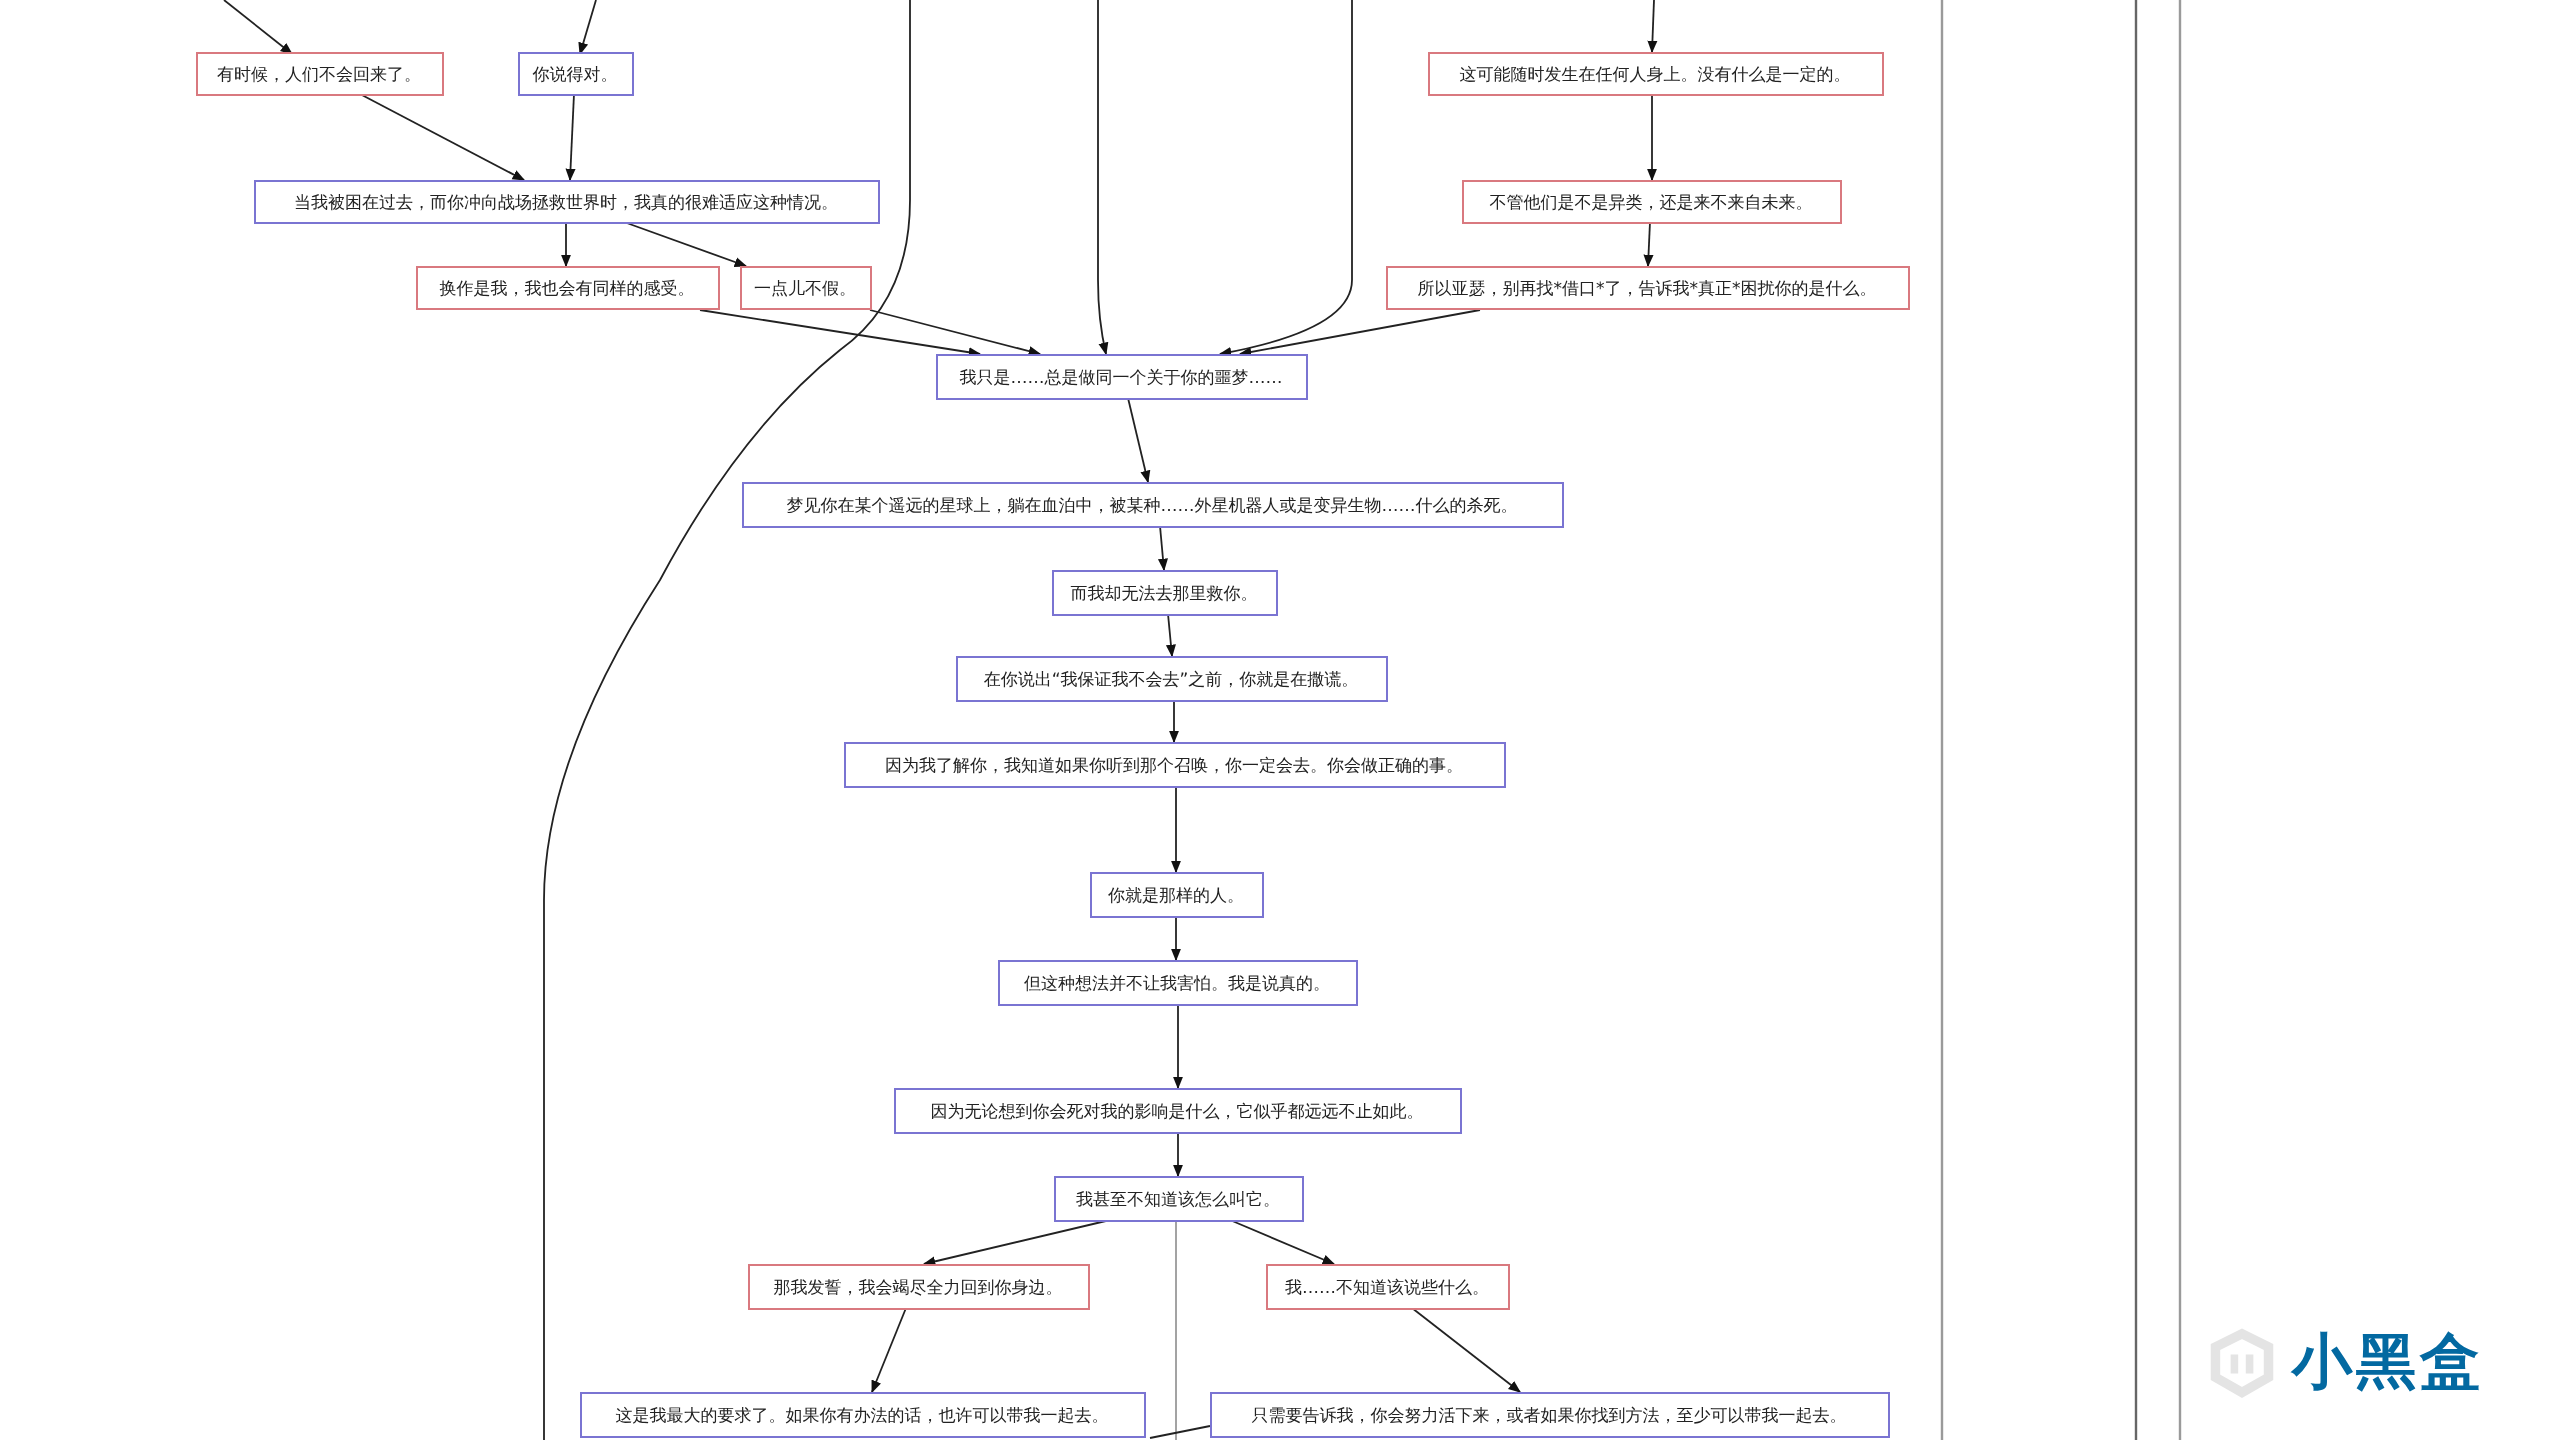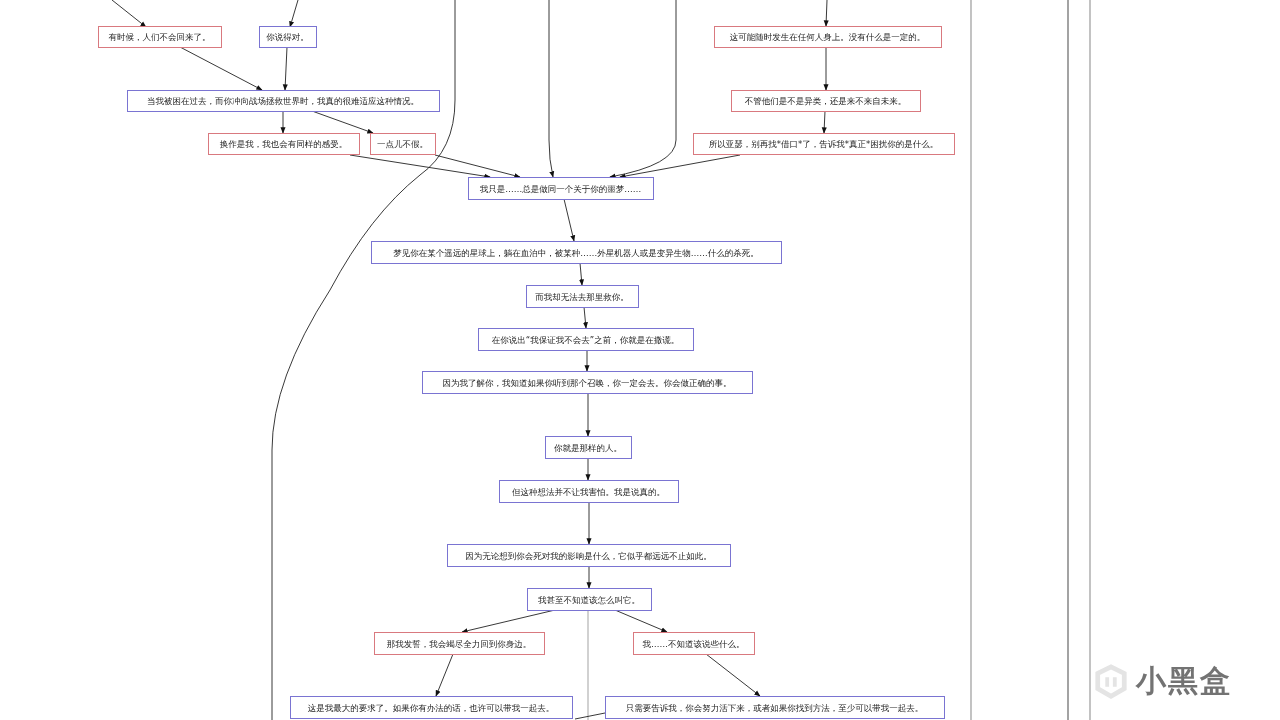--- a/index.html
+++ b/index.html
@@ -6,22 +6,22 @@
     body { width: 1280px; height: 720px; overflow: hidden; position: relative;
            font-family: "DejaVu Sans", "Liberation Sans", sans-serif; }
     #canvas { position: absolute; left: 0; top: 0; }
     .node-rect { fill: #ffffff; stroke-width: 1; }
     .node-rect.red { stroke: #d9797f; }
     .node-rect.blue { stroke: #7a74d2; }
     .node-text { font-size: 8.5px; fill: #222; dominant-baseline: middle; text-anchor: middle; }
     .edge { fill: none; stroke: #222; stroke-width: 0.9; }
     .vline { stroke: #9a9a9a; stroke-width: 1.2; }
     .vline.dark { stroke: #666; }
-    .watermark { position: absolute; right: 48px; bottom: 18px; display: flex; align-items: center;
-                 gap: 6px; color: #737373; font-size: 30px; font-weight: bold; letter-spacing: 2px; }
+    .watermark { position: absolute; right: 38px; bottom: 18px; display: flex; align-items: center;
+                 gap: 6px; color: #0369a1; font-size: 30px; font-weight: bold; letter-spacing: 2px; }
     .wm-logo { width: 38px; height: 36px; }
   </style>
 </head>
 <body>
 
 <svg id="canvas" width="1280" height="720" viewBox="0 0 1280 720">
   <defs>
     <marker id="arrow" viewBox="0 0 10 10" refX="9" refY="5" markerWidth="7" markerHeight="7" orient="auto-start-reverse">
       <path d="M0,1 L10,5 L0,9 z" fill="#111"></path>
     </marker>

